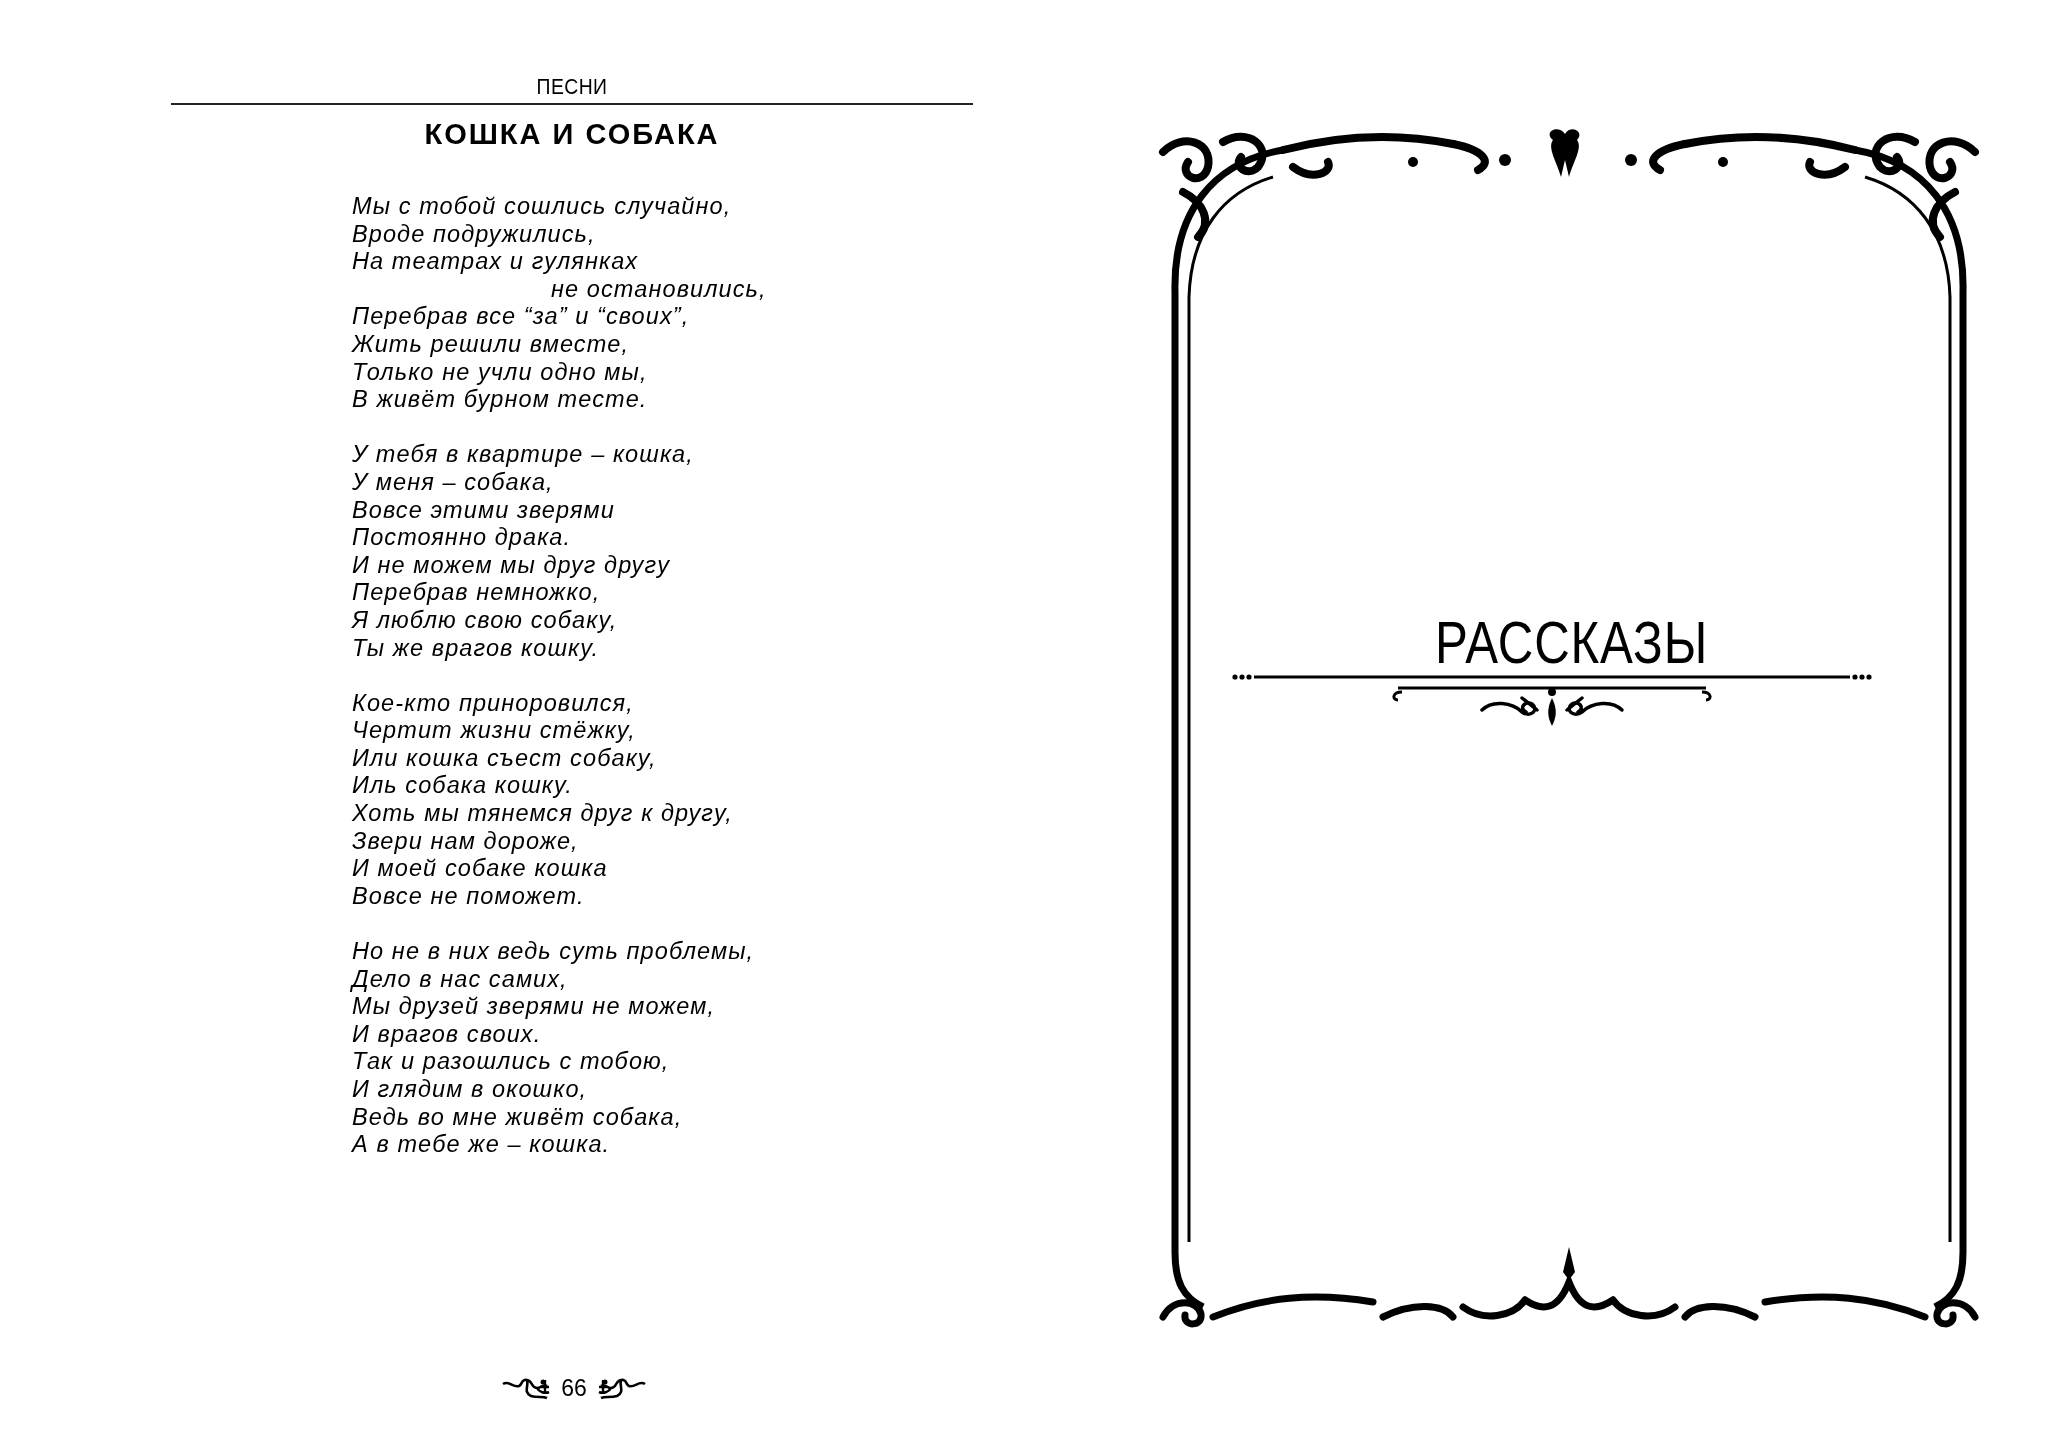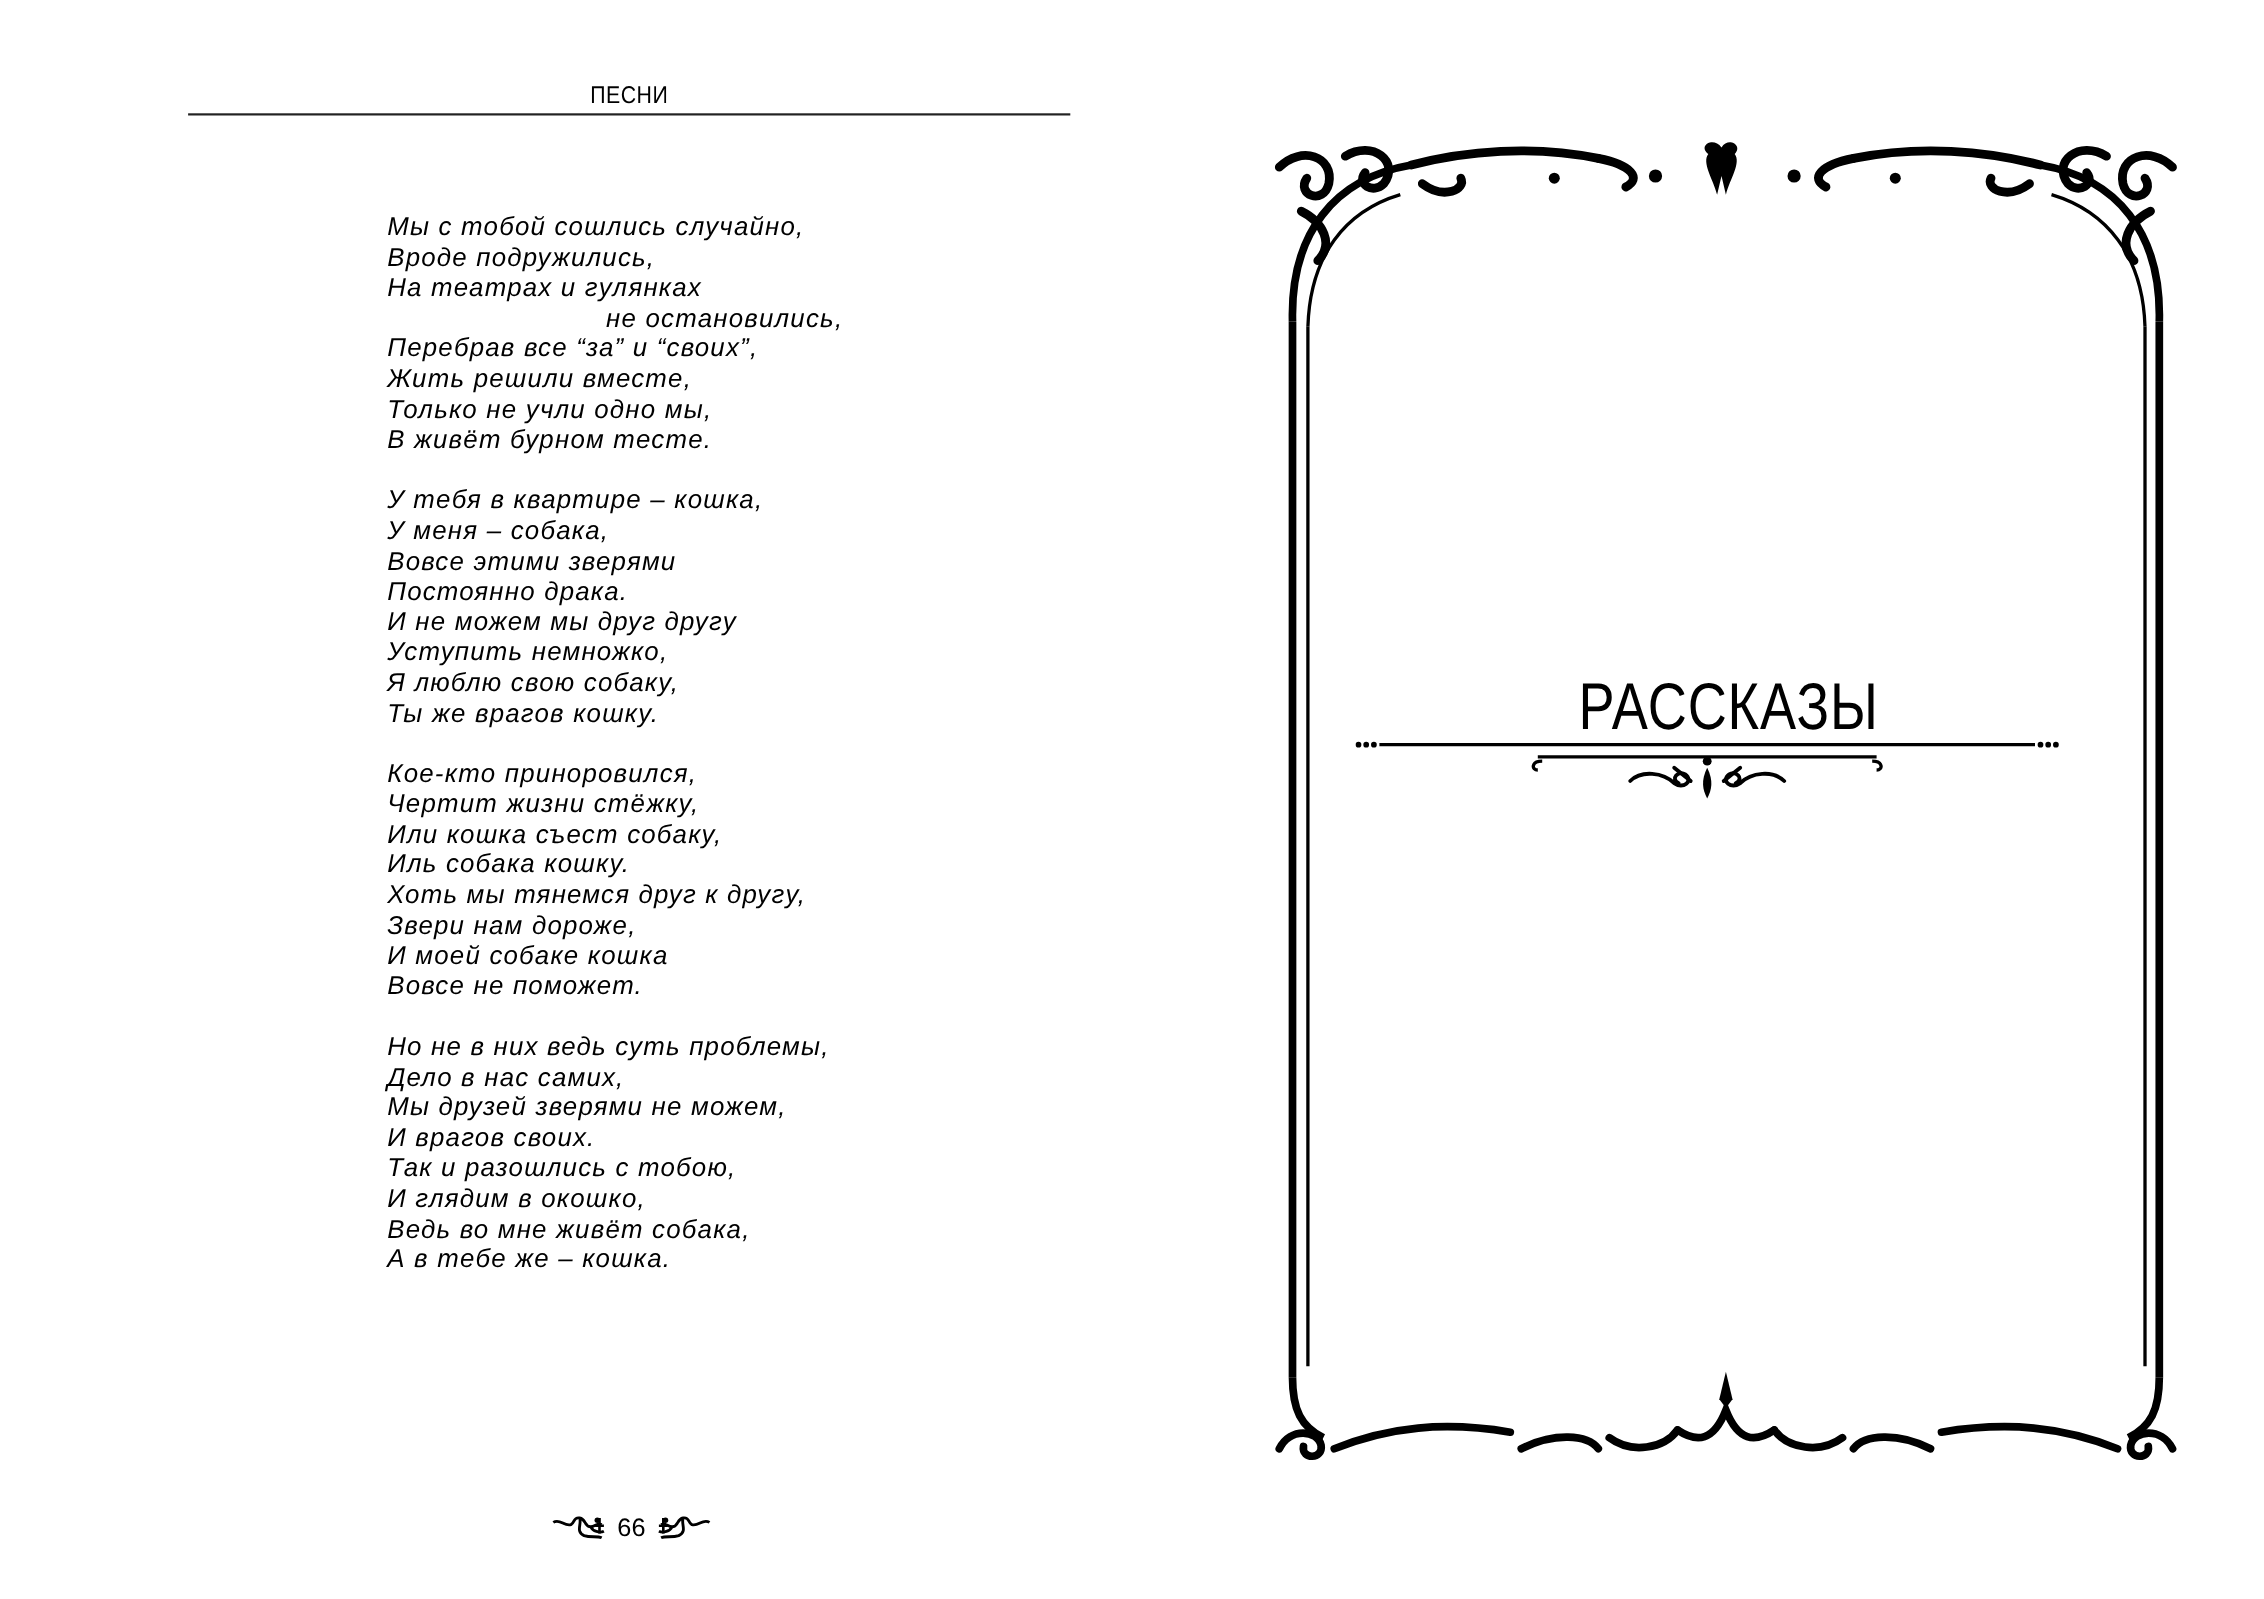--- a/index.html
+++ b/index.html
@@ -20,38 +20,39 @@
   .frame{position:absolute;left:96px;top:122px;width:832px;height:1208px;}
   .section-title{position:absolute;left:1029px;width:1029px;top:608px;text-align:center;font-size:60px;letter-spacing:1px;transform:scaleX(0.82);}
   .divider{position:absolute;left:1204px;top:670px;width:640px;height:70px;}
 </style>
 </head>
 <body>
 
 <div class="page" id="left-page">
   <div class="running-head">ПЕСНИ</div>
   <div class="head-rule"></div>
+  <div class="poem-title">КОШКА И СОБАКА</div>
   <div class="poem" id="poem">
       <div class="stanza">
         <div class="line">Мы с тобой сошлись случайно,</div>
         <div class="line">Вроде подружились,</div>
         <div class="line">На театрах и гулянках</div>
         <div class="line indent">не остановились,</div>
         <div class="line">Перебрав все “за” и “своих”,</div>
         <div class="line">Жить решили вместе,</div>
         <div class="line">Только не учли одно мы,</div>
         <div class="line">В живёт бурном тесте.</div>
       </div>
       <div class="stanza">
         <div class="line">У тебя в квартире – кошка,</div>
         <div class="line">У меня – собака,</div>
         <div class="line">Вовсе этими зверями</div>
         <div class="line">Постоянно драка.</div>
         <div class="line">И не можем мы друг другу</div>
-        <div class="line">Уступить немножко,</div>
+        <div class="line">Перебрав немножко,</div>
         <div class="line">Я люблю свою собаку,</div>
         <div class="line">Ты же врагов кошку.</div>
       </div>
       <div class="stanza">
         <div class="line">Кое-кто приноровился,</div>
         <div class="line">Чертит жизни стёжку,</div>
         <div class="line">Или кошка съест собаку,</div>
         <div class="line">Иль собака кошку.</div>
         <div class="line">Хоть мы тянемся друг к другу,</div>
         <div class="line">Звери нам дороже,</div>

